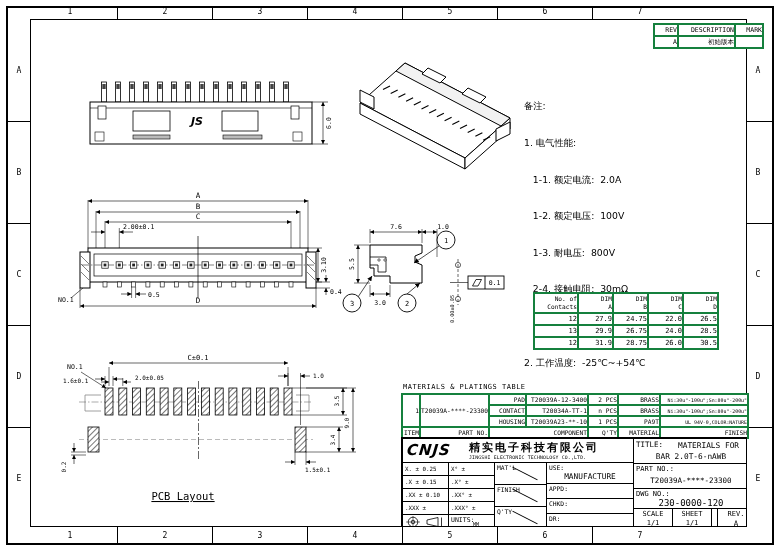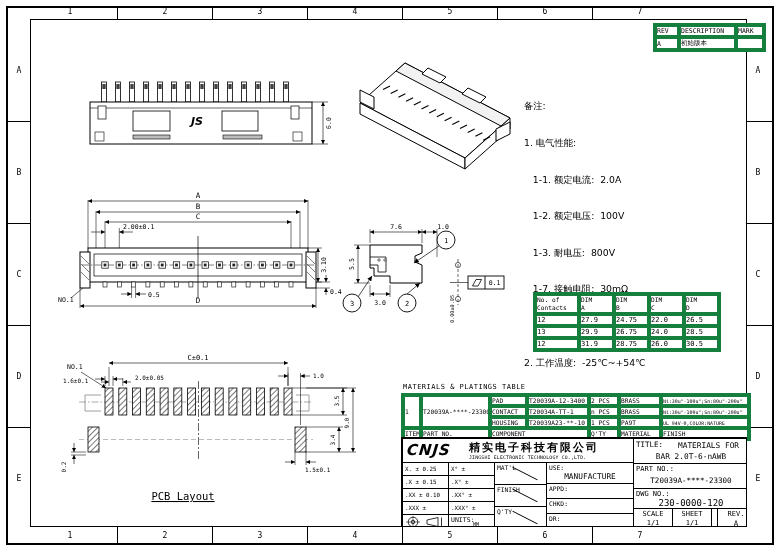--- a/index.html
+++ b/index.html
@@ -18,21 +18,21 @@
   .dim   { font:7px "DejaVu Sans Mono", monospace; }
   .dim75 { font:7.5px "DejaVu Sans Mono", monospace; }
   .dim65 { font:6.5px "DejaVu Sans Mono", monospace; }
   .dim6  { font:6px "DejaVu Sans Mono", monospace; }
   .dim55 { font:5.2px "DejaVu Sans Mono", monospace; }
   .marking { font:italic bold 11px "DejaVu Sans", sans-serif; }
   .caption { font:10.5px "DejaVu Sans Mono", monospace; }
   .notes { left:524px; top:76px; width:236px; font-family:"DejaVu Sans", sans-serif;
            font-size:9.3px; line-height:12.2px; white-space:pre; }
   table { border-collapse:collapse; table-layout:fixed; background:#fff; }
-  td { border:4px solid #15803d; padding:0; text-align:left; vertical-align:middle;
+  td { border:2px solid #15803d; padding:0; text-align:right; vertical-align:middle;
        font-family:"DejaVu Sans Mono", monospace; overflow:hidden; white-space:nowrap; }
   .rev-table { left:653px; top:23px; width:109px; }
   .rev-table td { font-size:6.5px; height:12px; }
   .rev-cn { font-family:"DejaVu Sans", sans-serif; font-size:6px; }
   .dimtab { left:533px; top:292px; width:184px; }
   .dimtab td { font-size:7px; height:12px; }
   .dimtab .hdr td { font-size:6.2px; height:20px; line-height:8px; }
   .mat-title { left:403px; top:383px; font-size:7px; letter-spacing:0.5px; }
   .mattab { left:401px; top:393px; width:346px; }
   .mattab td { font-size:6.2px; height:11px; }
@@ -126,21 +126,21 @@
     </tr>
   </tbody>
     </table>
 
   <div class="abs notes">
     <div>备注:</div>
     <div>1. 电气性能:</div>
     <div>   1-1. 额定电流:  2.0A</div>
     <div>   1-2. 额定电压:  100V</div>
     <div>   1-3. 耐电压:  800V</div>
-    <div>   1-7. 接触电阻:  30mΩ</div>
+    <div>   2-4. 接触电阻:  30mΩ</div>
     <div>   1-5. 绝缘电阻:  1000MΩ</div>
     <div>2. 工作温度:  -25℃~+54℃</div>
     <div>3. 环境管控:</div>
     <div>   3-1. 禁止使用含有SS-00259所限制的物质。</div>
     <div>   3-2. 对应第三方测试机构出具的ICP-AES数据和</div>
     <div>        不可测定物质的成分表，在一年有效期内。</div>
   </div>
 
   <svg style="left:85px;top:75px" width="250" height="95" viewBox="0 0 250 95">
     <defs>

